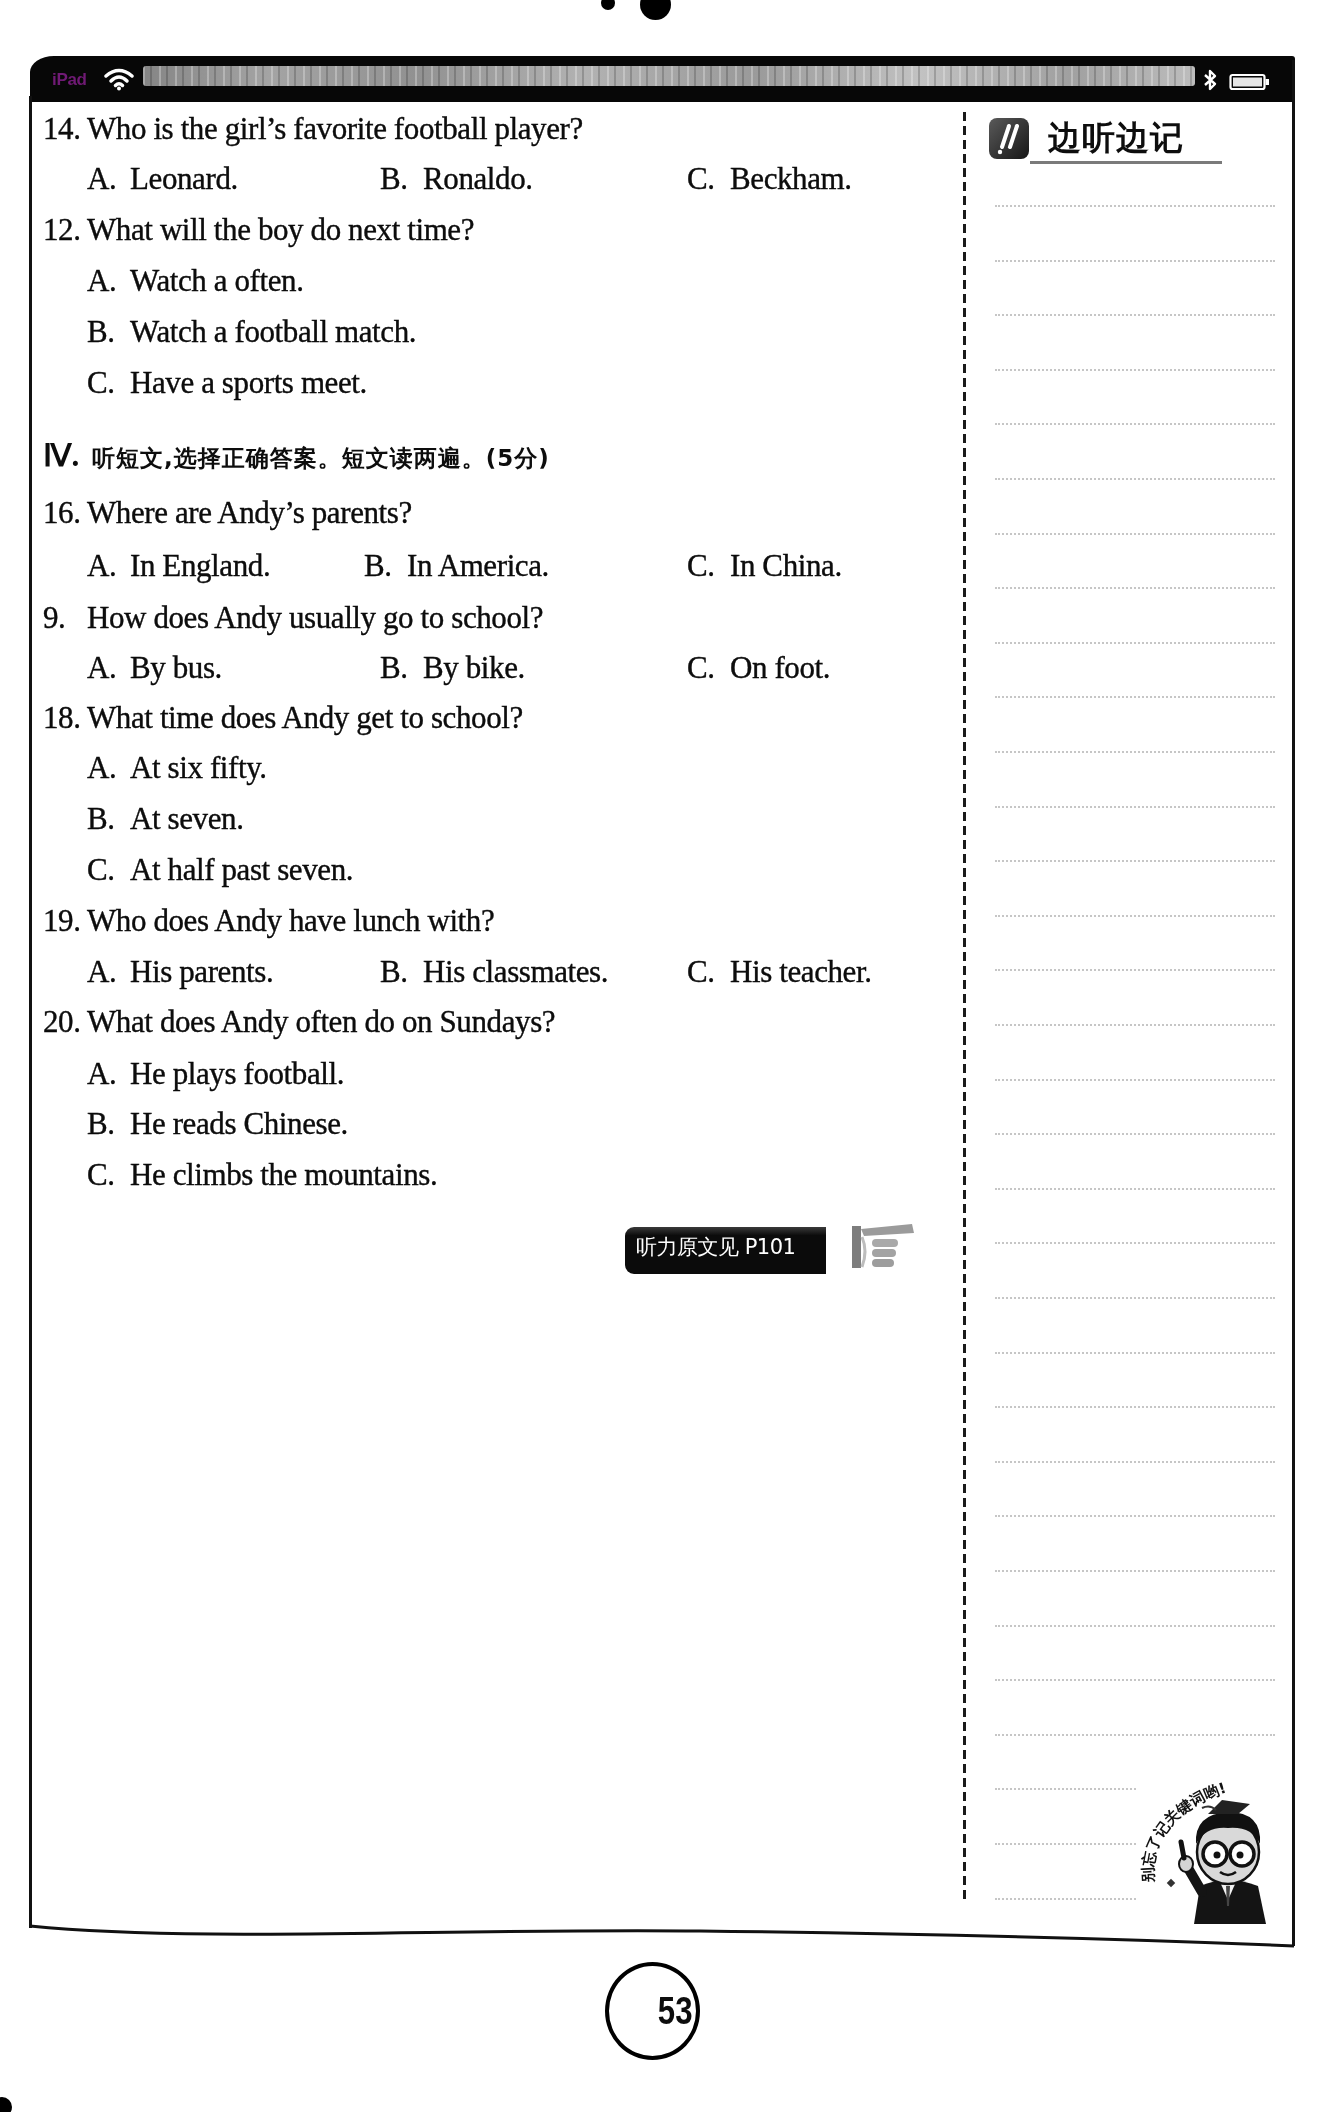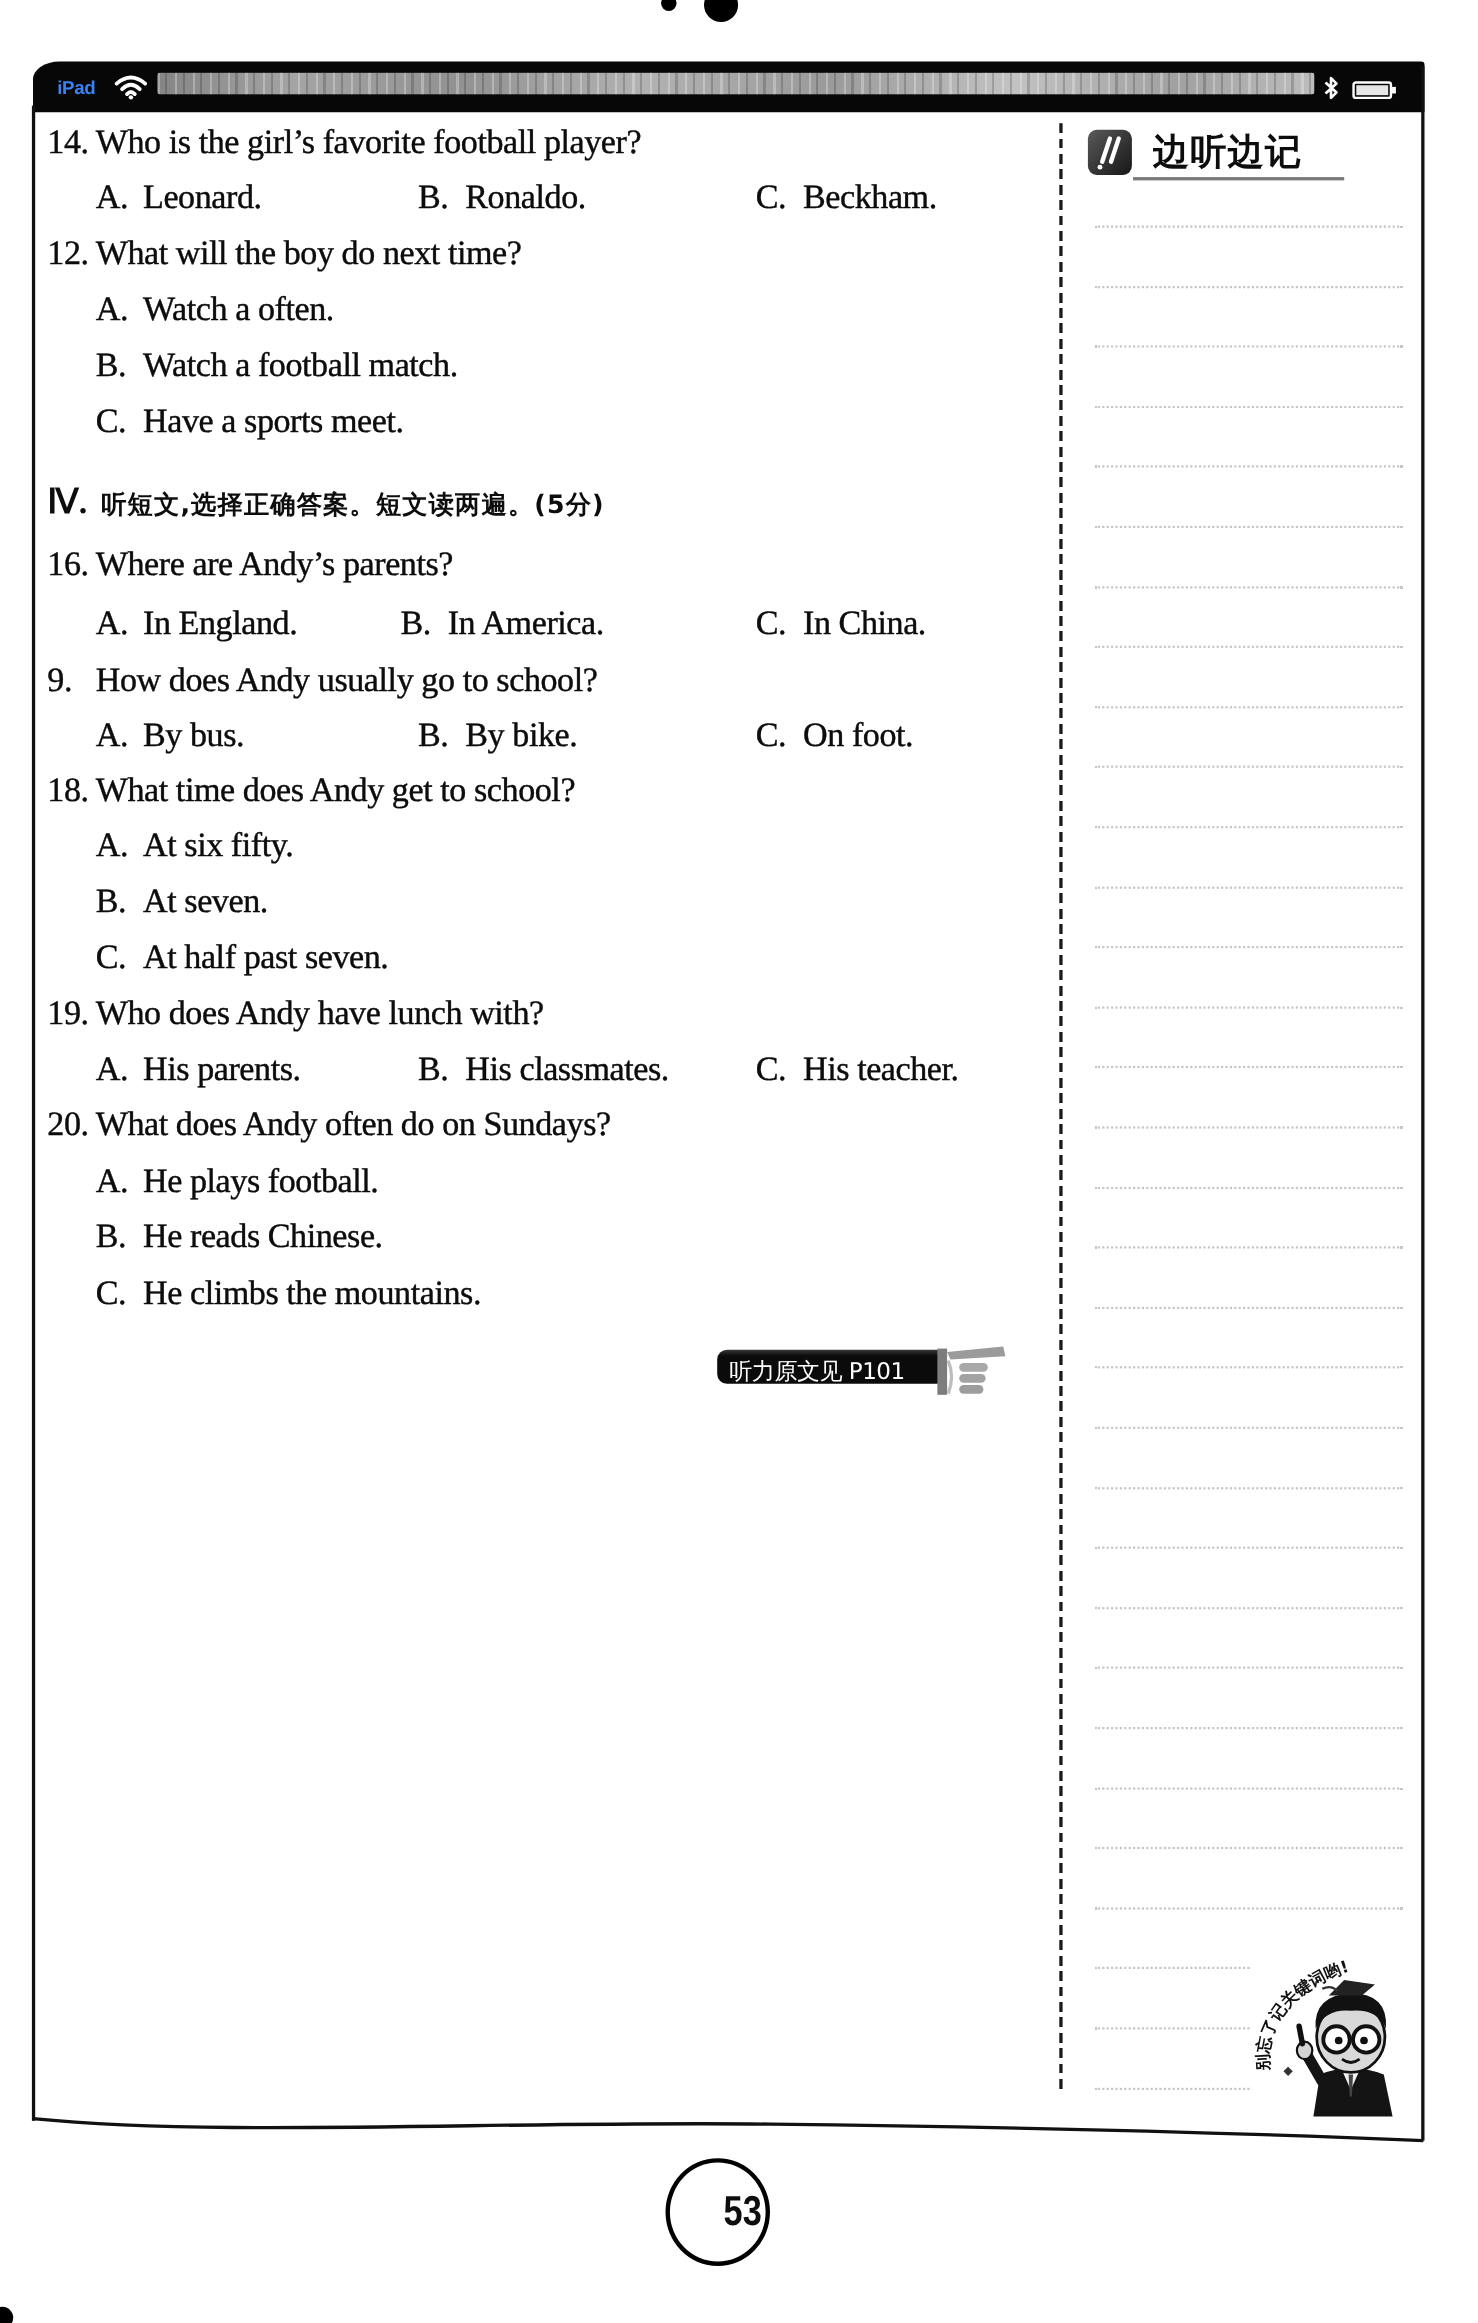--- a/index.html
+++ b/index.html
@@ -15,21 +15,21 @@
   .dot-big { left: 640px; top: -11px; width: 31px; height: 31px; border-radius: 50%; background: #000; }
   .corner-mark { left: -8px; top: 2097px; width: 20px; height: 20px; border-radius: 50%; background: #000; }
 
   
   .top-bar {
     left: 30px; top: 56px; width: 1265px; height: 46px; background: #070707;
     border-top-left-radius: 24px 16px; border-top-right-radius: 3px;
   }
   .device-label {
     left: 52px; top: 70px; font-family: "Liberation Sans", sans-serif; font-weight: bold;
-    font-size: 17px; line-height: 20px; color: #3b82f6; letter-spacing: -0.3px;
+    font-size: 17px; line-height: 20px; color: #701a75; letter-spacing: -0.3px;
   }
   .wifi { left: 104px; top: 67px; width: 30px; height: 24px; }
   .status-stripe {
     left: 143px; top: 66px; width: 1052px; height: 20px; border-radius: 3px;
     background:
       repeating-linear-gradient(90deg, rgba(255,255,255,0.28) 0 2px, transparent 2px 7px, rgba(0,0,0,0.18) 7px 9px, transparent 9px 16px),
       linear-gradient(90deg, #858585, #a4a4a4 12%, #919191 26%, #b2b2b2 42%, #9a9a9a 58%, #c2c2c2 74%, #a0a0a0 88%, #bdbdbd);
   }
   .bt { left: 1202px; top: 68px; width: 16px; height: 24px; }
   .battery { left: 1229px; top: 73px; width: 42px; height: 18px; }
@@ -44,21 +44,21 @@
   }
   .opt-letter { display: inline-block; width: 43px; }
   .section-head {
     position: absolute; left: 43px; top: 436px; height: 40px; line-height: 40px; white-space: nowrap;
   }
   .section-numeral { font-family: "Liberation Serif", serif; font-size: 31px; font-weight: bold; display: inline-block; width: 49px; }
   .section-text { font-family: "DejaVu Sans", sans-serif; font-size: 23px; font-weight: bold; letter-spacing: 1px; }
 
   
   .badge {
-    left: 652px; top: 1227px; width: 201px; height: 31px; border-radius: 9px 0 0 9px;
+    left: 625px; top: 1227px; width: 201px; height: 47px; border-radius: 9px 0 0 9px;
     background: linear-gradient(180deg, #3a3a3a 0, #0b0b0b 18%, #0b0b0b 100%);
     color: #fff; font-family: "DejaVu Sans", sans-serif; font-size: 21px; line-height: 41px;
     padding-left: 11px; box-sizing: border-box; white-space: nowrap; letter-spacing: -0.5px;
   }
   .badge-icon { left: 852px; top: 1221px; width: 64px; height: 52px; }
 
   
   .divider {
     left: 963px; top: 112px; width: 3px; height: 1788px;
     background: repeating-linear-gradient(to bottom, #1a1a1a 0 9px, transparent 9px 14px);

